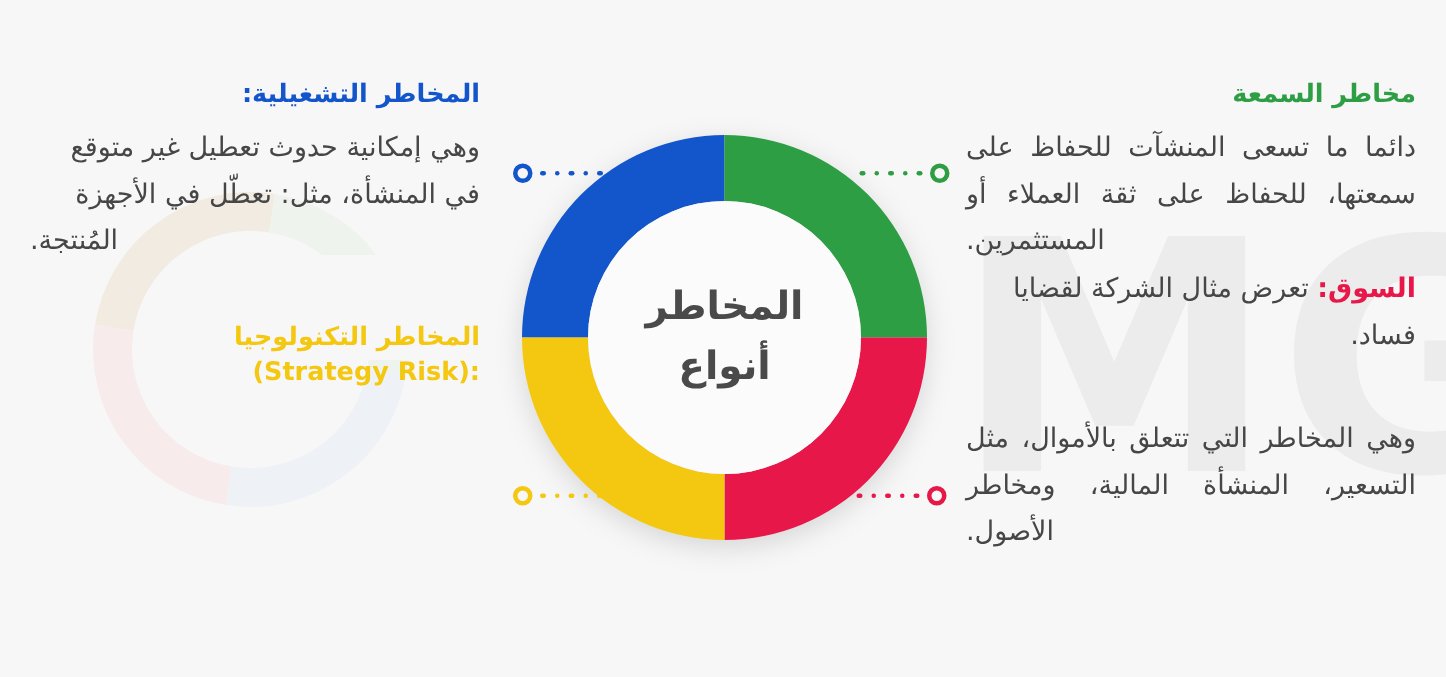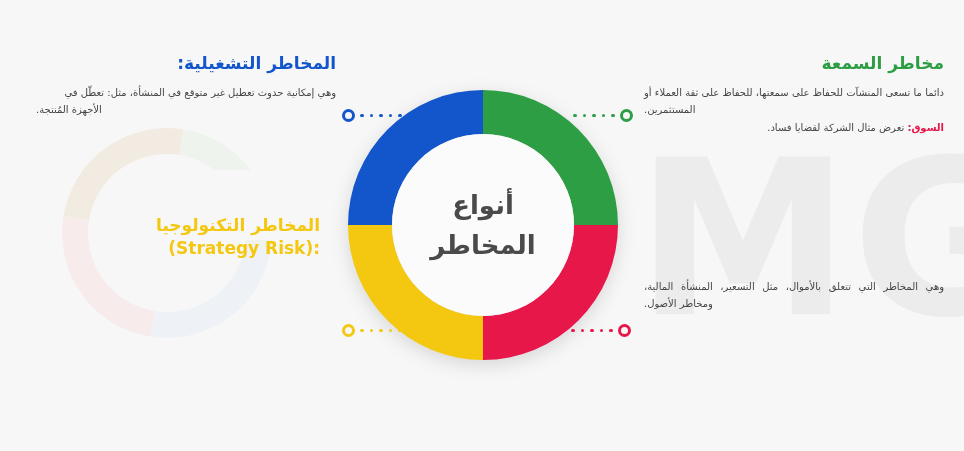--- a/index.html
+++ b/index.html
@@ -109,30 +109,30 @@
 
   .block h2 {
     font-size:17px;
     font-weight:700;
     line-height:1.35;
     margin-bottom:9px;
   }
   .block h2 .en { direction:ltr; unicode-bidi:isolate; }
 
   .block p {
-    font-size:10px;
+    font-size:18px;
     line-height:1.72;
     color:#464646;
     text-align:justify;
     text-align-last:left;
   }
   .block p .example-label { font-weight:700; }
   .heading-right     { text-align:right; }
 
-  #block-operational { left:36px;  top:52px;  width:300px; }
+  #block-operational { left:20px;  top:52px;  width:300px; }
   #block-operational h2 { color:#1356cc; }
   #block-operational p  { text-align:right; }
 
   #block-strategic   { left:20px;  top:214px; width:300px; }
   #block-strategic h2 { color:#f4c711; }
 
   #block-reputation  { left:644px; top:52px;  width:300px; }
   #block-reputation h2 { color:#2e9e45; }
   #block-reputation .example-label { color:#e8174a; }
   #block-reputation .line-example { text-align:right; text-align-last:right; margin-top:1px; }
@@ -153,22 +153,22 @@
   <svg viewBox="0 0 270 270" xmlns="http://www.w3.org/2000/svg" aria-hidden="true">
 
     <path id="seg-operational" d="M135,0 A135,135 0 0,0 0,135 L44,135 A91,91 0 0,1 135,44 Z" fill="#1356cc"></path>
     <path id="seg-reputation" d="M135,0 A135,135 0 0,1 270,135 L226,135 A91,91 0 0,0 135,44 Z" fill="#2e9e45"></path>
     <path id="seg-financial" d="M270,135 A135,135 0 0,1 135,270 L135,226 A91,91 0 0,0 226,135 Z" fill="#e8174a"></path>
     <path id="seg-strategic" d="M135,270 A135,135 0 0,1 0,135 L44,135 A91,91 0 0,0 135,226 Z" fill="#f4c711"></path>
     <circle cx="135" cy="135" r="91" fill="#fbfbfb"></circle>
   </svg>
 
   <div class="donut-center-label">
+    <span>المخاطر</span>
     <span>أنواع</span>
-    <span>المخاطر</span>
   </div>
 </div>
 
 <div class="connector" id="connector-operational">
   <span class="ring" style="border-color: rgb(19, 86, 204);"></span>
   <span class="dots">
       <i style="background: rgb(19, 86, 204);"></i>
       <i style="background: rgb(19, 86, 204);"></i>
       <i style="background: rgb(19, 86, 204);"></i>
       <i style="background: rgb(19, 86, 204);"></i>

